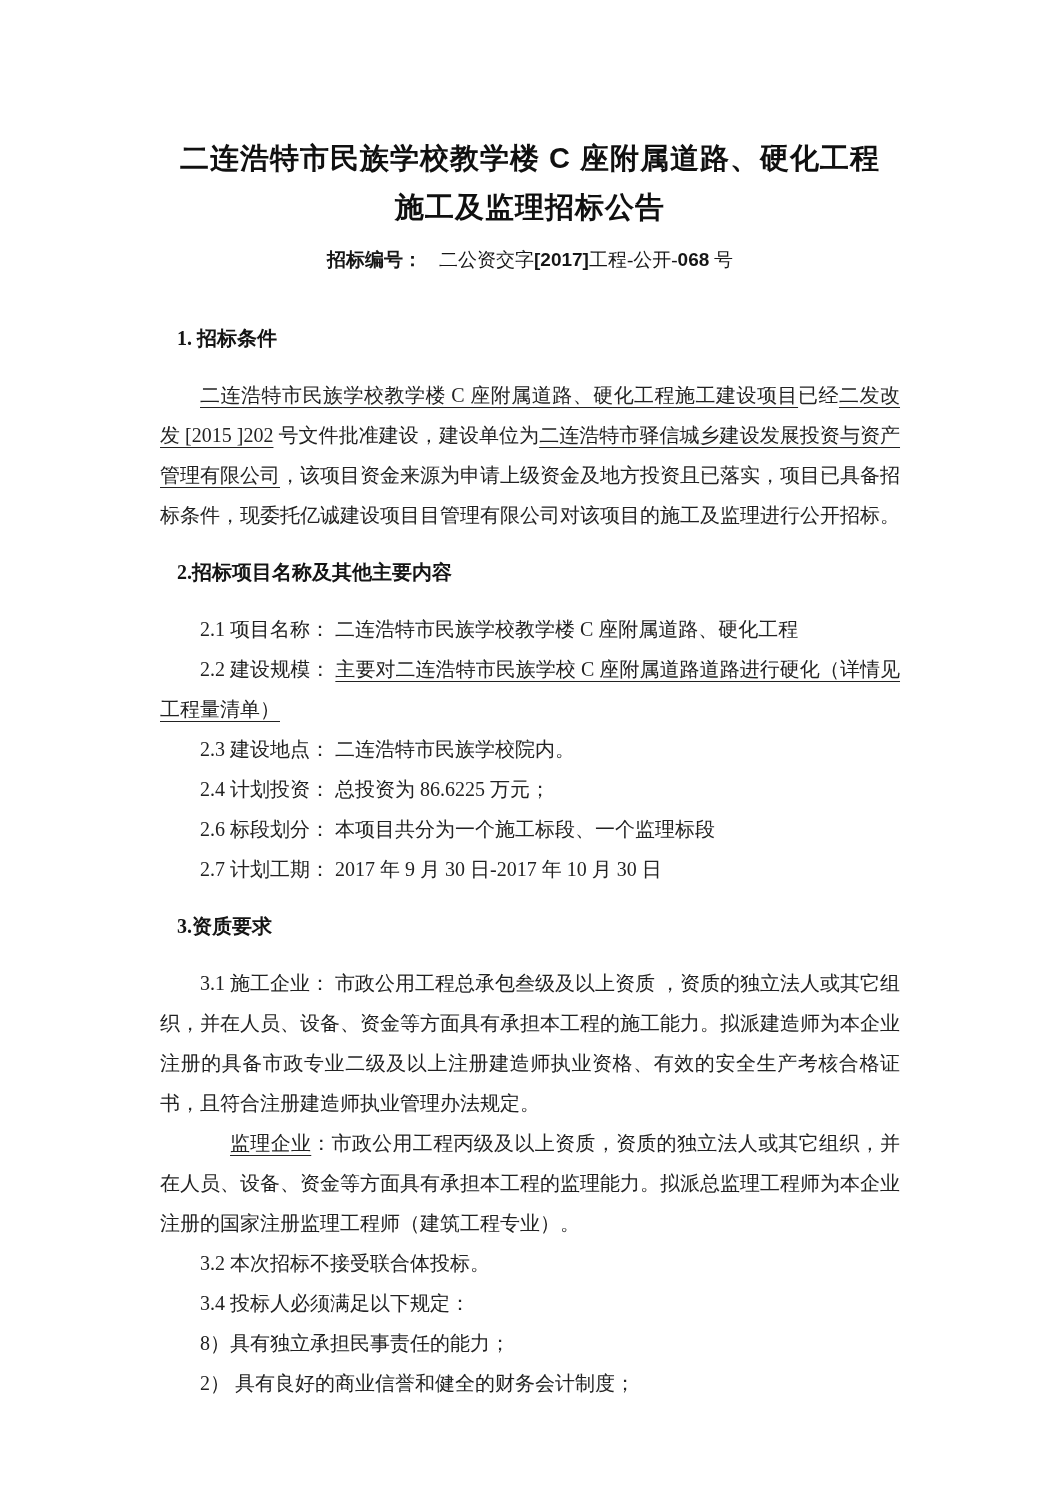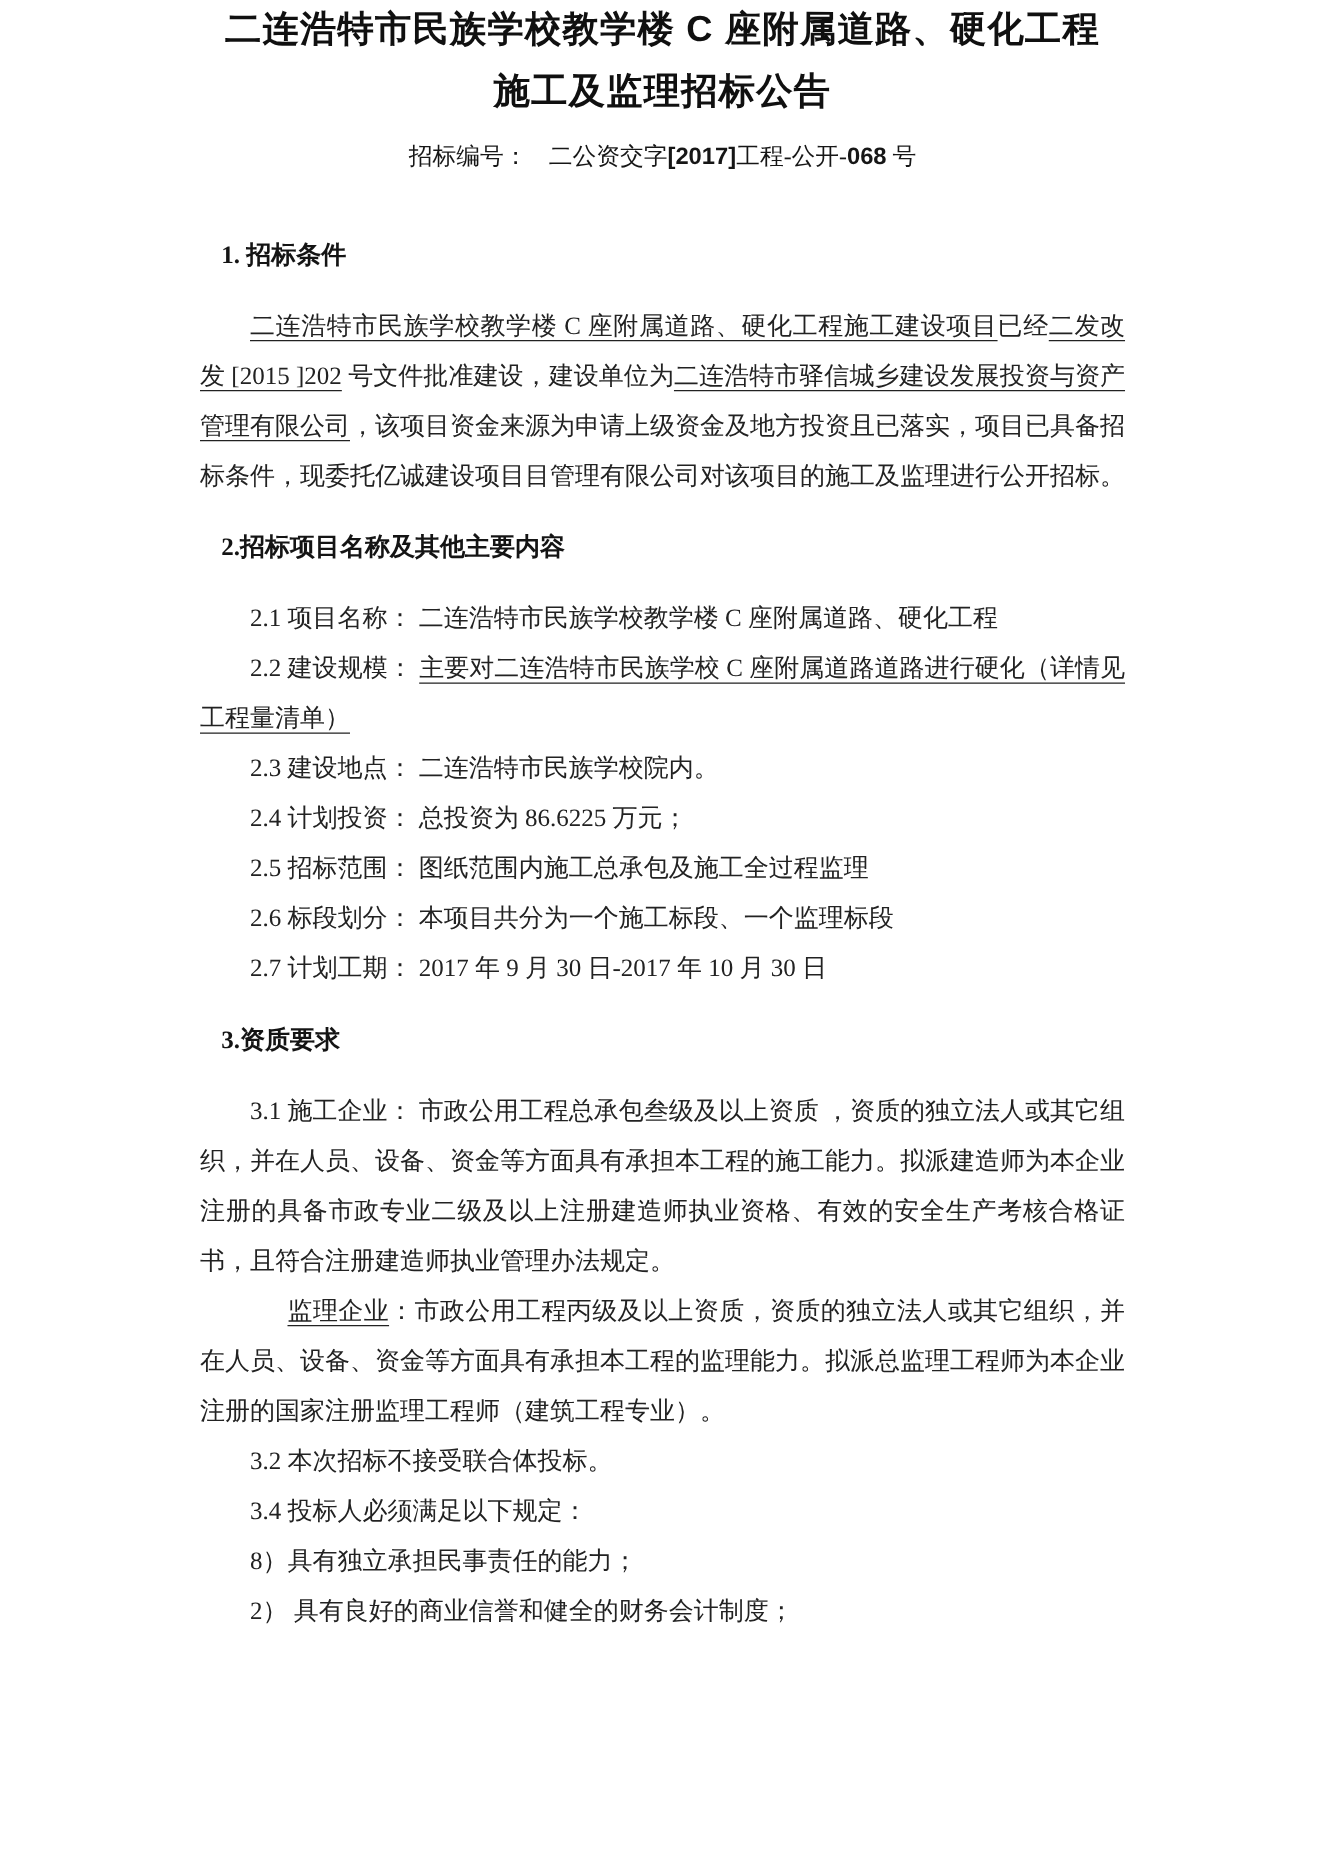--- a/index.html
+++ b/index.html
@@ -10,39 +10,40 @@
   body {
     width: 1060px;
     height: 1500px;
     font-family: "Liberation Serif", "DejaVu Serif", serif;
     color: #1e1e1e;
     overflow: hidden;
   }
   .page {
     width: 740px;
     margin: 0 auto;
+    padding-top: 134px;
   }
   .title-line {
     text-align: center;
     font-family: "Liberation Sans", "DejaVu Sans", sans-serif;
     font-weight: bold;
     font-size: 29px;
     line-height: 49px;
     color: #101010;
     letter-spacing: 1px;
   }
   .bid-line {
     text-align: center;
     font-size: 19px;
     line-height: 40px;
     margin-top: 8px;
     color: #161616;
   }
   .bid-label {
-    font-weight: normal;
+    font-weight: bold;
     margin-right: 17px;
   }
   .bid-strong {
     font-family: "Liberation Sans", "DejaVu Sans", sans-serif;
     font-weight: bold;
   }
   .heading {
     font-weight: bold;
     font-size: 20px;
     line-height: 40px;
@@ -84,21 +85,20 @@
   <p class="body ind2"><span class="u">二连浩特市民族学校教学楼 C 座附属道路、硬化工程施工建设项目</span><span>已经</span><span class="u">二发改发 [2015 ]202</span><span> 号文件批准建设，建设单位为</span><span class="u">二连浩特市驿信城乡建设发展投资与资产管理有限公司</span><span>，该项目资金来源为申请上级资金及地方投资且已落实，项目已具备招标条件，现委托亿诚建设项目目管理有限公司对该项目的施工及监理进行公开招标。</span></p>
 
   <p class="heading">2.招标项目名称及其他主要内容</p>
 
   <p class="body ind2">2.1 项目名称： 二连浩特市民族学校教学楼 C 座附属道路、硬化工程</p>
 
   <p class="body ind2"><span>2.2 建设规模： </span><span class="u">主要对二连浩特市民族学校 C 座附属道路道路进行硬化（详情见工程量清单）</span></p>
 
   <p class="body ind2">2.3 建设地点： 二连浩特市民族学校院内。</p>
   <p class="body ind2">2.4 计划投资： 总投资为 86.6225 万元；</p>
-  <p class="body ind2">2.5 招标范围： 图纸范围内施工总承包及施工全过程监理</p>
   <p class="body ind2">2.6 标段划分： 本项目共分为一个施工标段、一个监理标段</p>
   <p class="body ind2">2.7 计划工期： 2017 年 9 月 30 日-2017 年 10 月 30 日</p>
 
   <p class="heading">3.资质要求</p>
 
   <p class="body ind2">3.1 施工企业： 市政公用工程总承包叁级及以上资质 ，资质的独立法人或其它组织，并在人员、设备、资金等方面具有承担本工程的施工能力。拟派建造师为本企业注册的具备市政专业二级及以上注册建造师执业资格、有效的安全生产考核合格证书，且符合注册建造师执业管理办法规定。</p>
 
   <p class="body ind35"><span class="u">监理企业</span><span>：市政公用工程丙级及以上资质，资质的独立法人或其它组织，并在人员、设备、资金等方面具有承担本工程的监理能力。拟派总监理工程师为本企业注册的国家注册监理工程师（建筑工程专业）。</span></p>
 
   <p class="body ind2">3.2 本次招标不接受联合体投标。</p>

